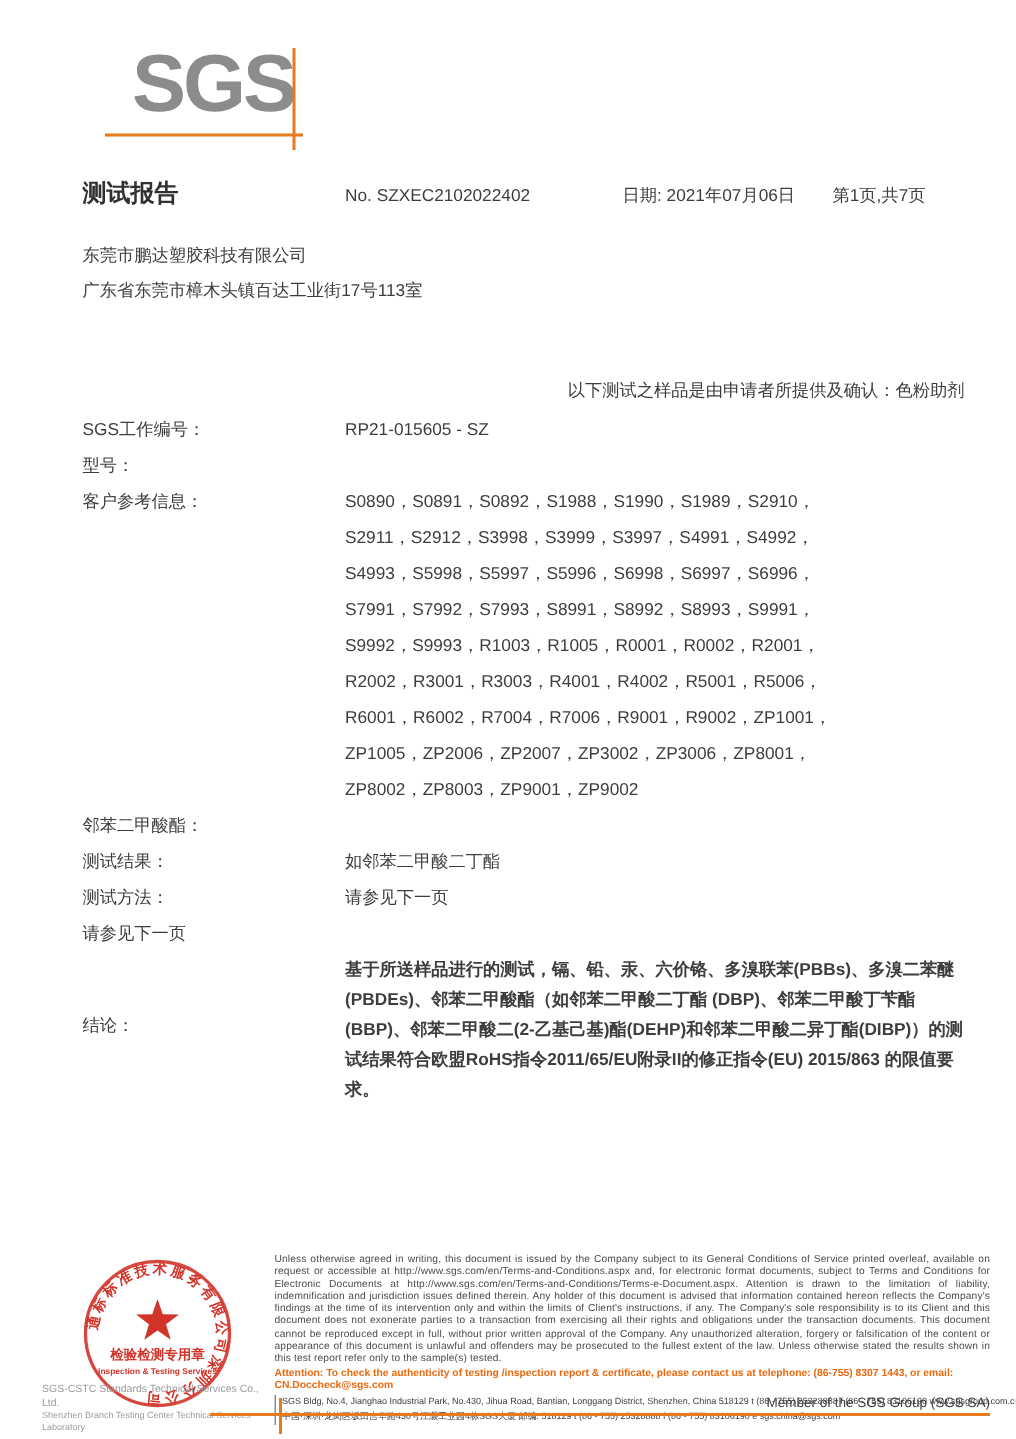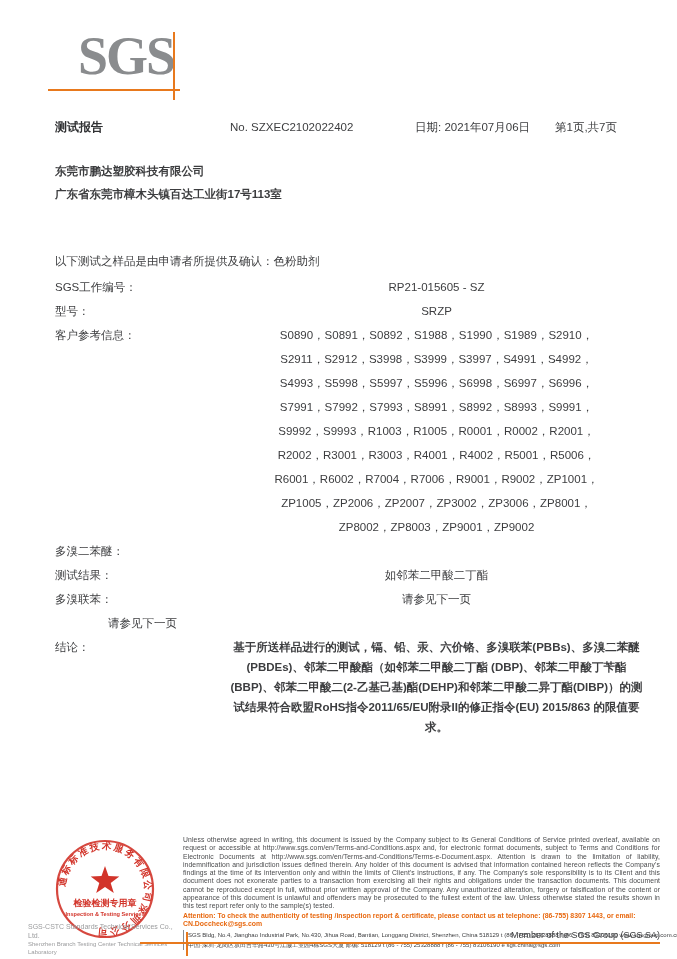--- a/index.html
+++ b/index.html
@@ -5,44 +5,44 @@
   html,body{margin:0;padding:0;background:#ffffff;}
   .page{
     position:relative;
     width:677px;height:959px;
     background:#ffffff;
     font-family:"Liberation Sans","DejaVu Sans",sans-serif;
     color:#3c3d3f;
     overflow:hidden;
   }
   
-  .logo-block{position:absolute;left:46px;top:30px;width:140px;height:72px;font-family:Liberation Serif, serif;}
+  .logo-block{position:absolute;left:68px;top:30px;width:140px;height:72px;}
   .logo-text{
     position:absolute;right:12px;top:-4px;
     font-size:54px;font-weight:700;color:#8a8c8e;
     letter-spacing:-2px;line-height:60px;
   }
   .logo-hline{position:absolute;left:2px;top:59px;width:132px;height:2px;background:#e8791d;}
   .logo-vline{position:absolute;left:127px;top:2px;width:2px;height:68px;background:#e8791d;}
   
   .header-row{
     position:absolute;left:55px;top:119px;width:585px;
     display:grid;grid-template-columns:175px 185px 140px auto;
     font-size:11.5px;align-items:baseline;
   }
-  .report-title{font-size:12px;font-weight:700;color:#2f3032;}
+  .report-title{font-size:16px;font-weight:700;color:#2f3032;}
   
-  .applicant{position:absolute;left:55px;top:160px;font-size:11.5px;line-height:23px;font-weight:bold;}
+  .applicant{position:absolute;left:55px;top:160px;font-size:11.5px;line-height:23px;}
   
   .main{position:absolute;left:55px;top:250px;width:588px;font-size:11.5px;}
-  .statement{line-height:22px;margin-bottom:3px;}
+  .statement{line-height:22px;margin-bottom:3px;text-align:right;}
   .frow{display:grid;grid-template-columns:175px auto;}
   .flabel{line-height:24px;}
-  .fvalue{line-height:24px;white-space:pre-line;text-align:center;}
-  .frow.conclusion .flabel{line-height:20px;padding-top:2px;}
+  .fvalue{line-height:24px;white-space:pre-line;}
+  .frow.conclusion .flabel{line-height:20px;padding-top:2px;margin-top:37px;}
   .frow.conclusion .fvalue{line-height:20px;white-space:normal;padding-top:2px;font-weight:bold;}
   
   .footer{position:absolute;left:0;top:830px;width:677px;height:129px;}
   .stamp-block{position:absolute;left:28px;top:4px;width:158px;height:118px;}
   .stamp-svg{position:absolute;left:12px;top:0;}
   .stamp-company{position:absolute;left:0px;top:88px;width:158px;color:#9a9b9d;}
   .stamp-company .l1{font-size:7px;line-height:9px;}
   .stamp-company .l2{font-size:6px;line-height:8px;}
   .fineprint-block{position:absolute;left:183px;top:6px;width:477px;}
   .disclaimer{
@@ -87,43 +87,42 @@
 
   <div class="main">
     <div class="statement">以下测试之样品是由申请者所提供及确认：色粉助剂</div>
 
     <div class="frow">
       <div class="flabel">SGS工作编号：</div>
       <div class="fvalue">RP21-015605 - SZ</div>
     </div>
     <div class="frow">
       <div class="flabel">型号：</div>
-      <div class="fvalue">SRZP</div>
     </div>
     <div class="frow">
       <div class="flabel">客户参考信息：</div>
       <div class="fvalue">S0890，S0891，S0892，S1988，S1990，S1989，S2910，
 S2911，S2912，S3998，S3999，S3997，S4991，S4992，
 S4993，S5998，S5997，S5996，S6998，S6997，S6996，
 S7991，S7992，S7993，S8991，S8992，S8993，S9991，
 S9992，S9993，R1003，R1005，R0001，R0002，R2001，
 R2002，R3001，R3003，R4001，R4002，R5001，R5006，
 R6001，R6002，R7004，R7006，R9001，R9002，ZP1001，
 ZP1005，ZP2006，ZP2007，ZP3002，ZP3006，ZP8001，
 ZP8002，ZP8003，ZP9001，ZP9002</div>
     </div>
     <div class="frow">
-      <div class="flabel">多溴二苯醚：</div>
+      <div class="flabel">邻苯二甲酸酯：</div>
     </div>
     <div class="frow">
       <div class="flabel">测试结果：</div>
       <div class="fvalue">如邻苯二甲酸二丁酯</div>
     </div>
     <div class="frow">
-      <div class="flabel">多溴联苯：</div>
+      <div class="flabel">测试方法：</div>
       <div class="fvalue">请参见下一页</div>
     </div>
     <div class="frow">
       <div class="fvalue">请参见下一页</div>
     </div>
     <div class="frow conclusion">
       <div class="flabel">结论：</div>
       <div class="fvalue">基于所送样品进行的测试，镉、铅、汞、六价铬、多溴联苯(PBBs)、多溴二苯醚(PBDEs)、邻苯二甲酸酯（如邻苯二甲酸二丁酯 (DBP)、邻苯二甲酸丁苄酯(BBP)、邻苯二甲酸二(2-乙基己基)酯(DEHP)和邻苯二甲酸二异丁酯(DIBP)）的测试结果符合欧盟RoHS指令2011/65/EU附录II的修正指令(EU) 2015/863 的限值要求。</div>
     </div>
   </div>

